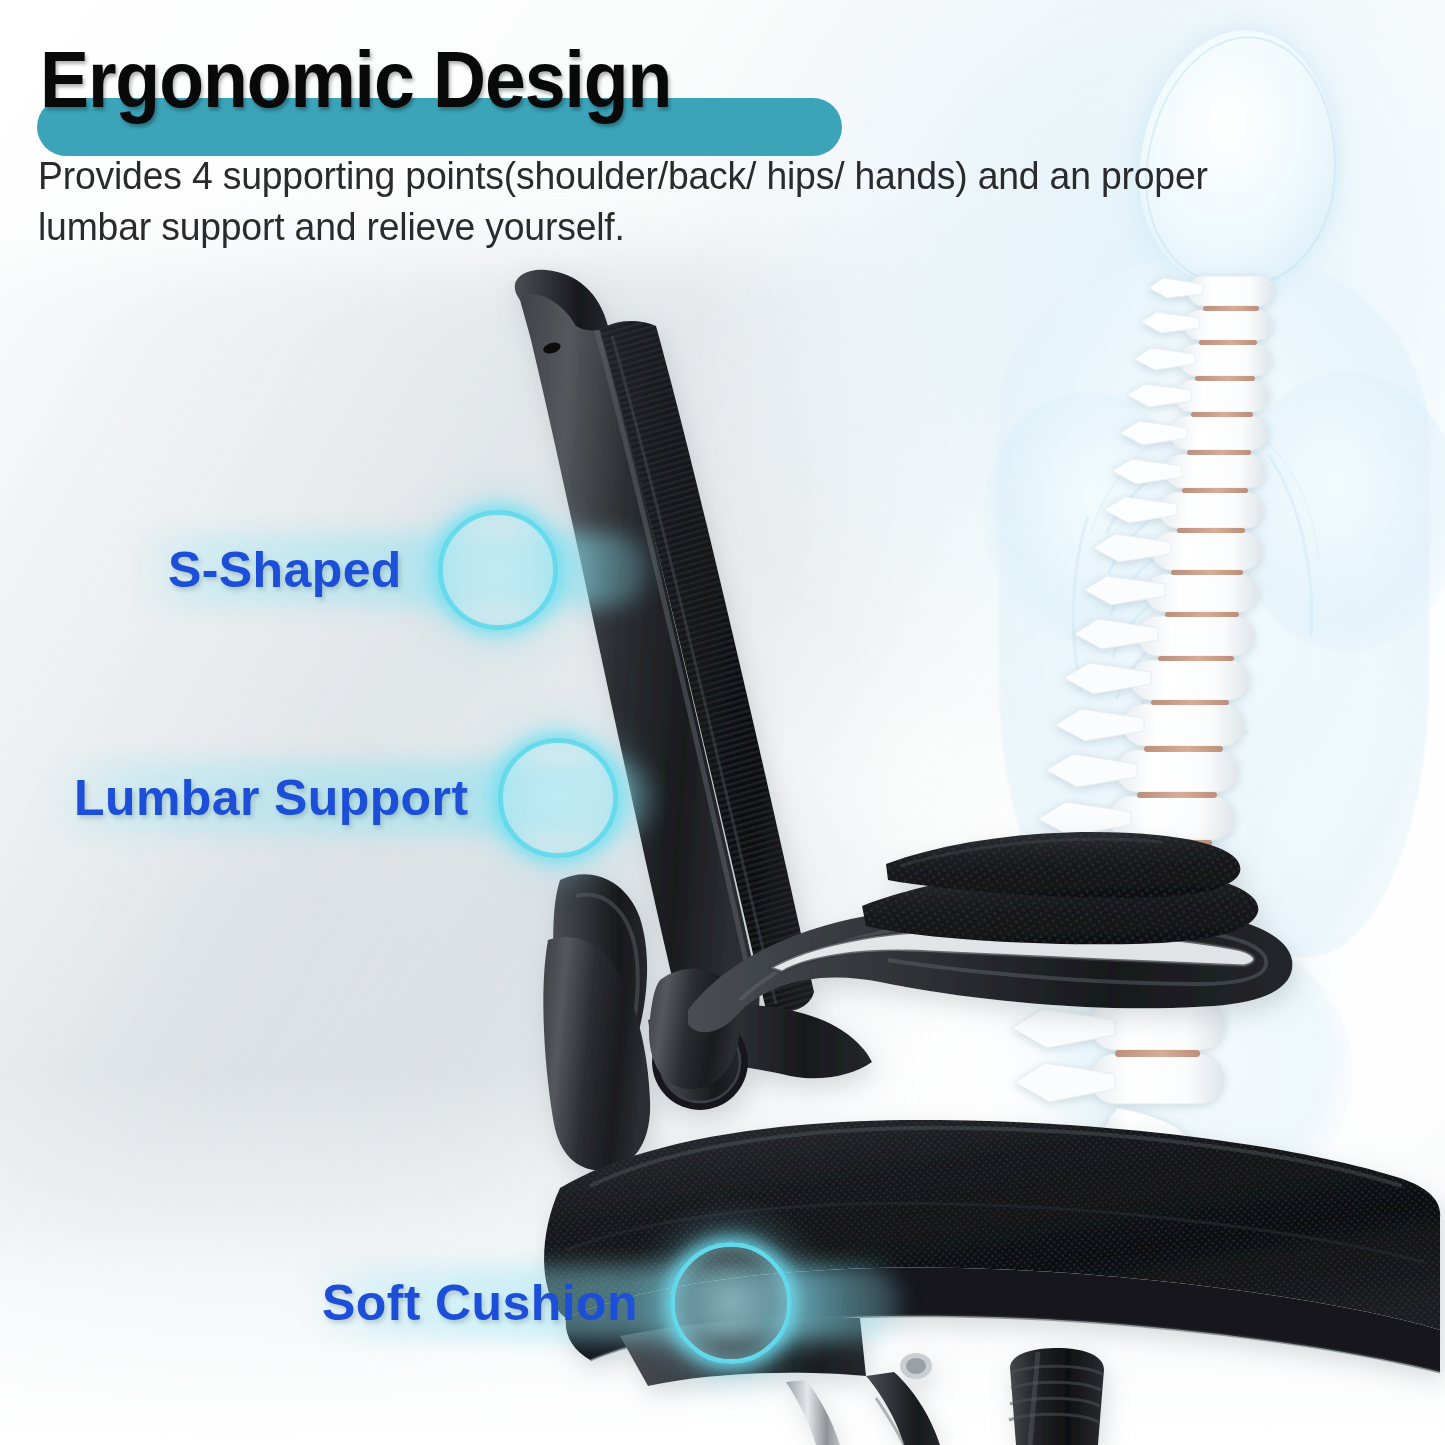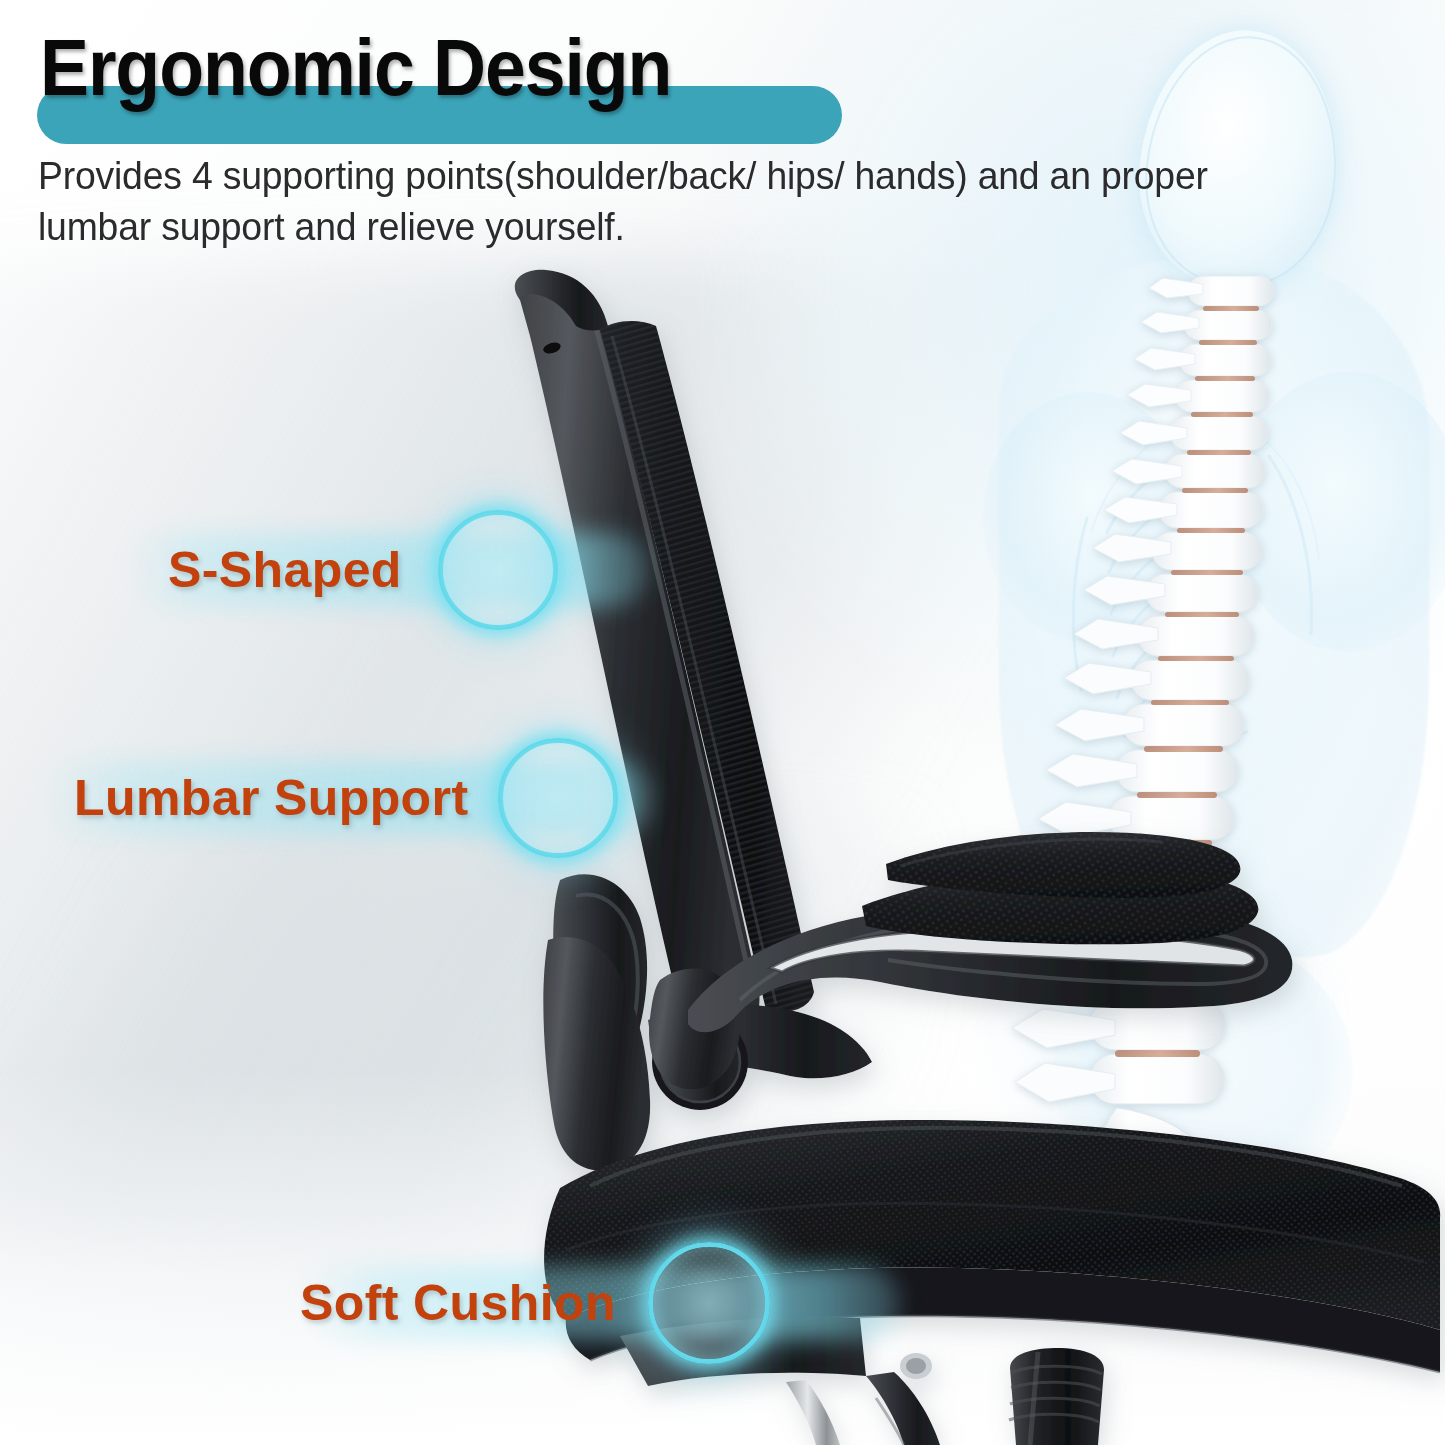--- a/index.html
+++ b/index.html
@@ -52,21 +52,21 @@
     position: absolute;
     left: 0; right: 0; bottom: 0;
     height: 26%;
     background: linear-gradient(180deg, rgba(255,255,255,0) 0%,
                 rgba(249,250,251,.8) 55%, #ffffff 100%);
   }
 
   
   .headline-wrap {
     position: absolute;
-    left: 34px; top: 16px;
+    left: 34px; top: 28px;
     width: 900px; height: 112px;
   }
   .headline-pill {
     position: absolute;
     left: 3px; top: 70px;
     width: 805px; height: 58px;
     background: #3ba4b9;
     border-radius: 30px;
   }
   .headline-text {
@@ -207,21 +207,21 @@
                 rgba(150,228,243,.30) 14%,
                 rgba(142,226,242,.46) 48%,
                 rgba(132,224,241,.55) 86%,
                 rgba(150,228,243,.22) 100%);
     filter: blur(11px);
   }
   .callout-label {
     position: relative;
     font-size: 50px;
     font-weight: 700;
-    color: #c2410c;
+    color: #1d4ed8;
     letter-spacing: .4px;
     white-space: nowrap;
     text-shadow: 2px 3px 5px rgba(90,120,130,.35);
   }
   .callout-ring {
     position: relative;
     border-radius: 50%;
     border: 5px solid #63d9ea;
     box-shadow:
       0 0 16px 5px rgba(110,222,240,.85),
@@ -242,21 +242,21 @@
   #callout-s-shaped   .callout-label   { margin-left: 40px; }
   #callout-s-shaped   .callout-ring    { width: 110px; height: 110px; margin-left: 36px; }
 
   #callout-lumbar     { left: 42px;  top: 738px;  }
   #callout-lumbar     .callout-glowbar { width: 610px; }
   #callout-lumbar     .callout-label   { margin-left: 32px; }
   #callout-lumbar     .callout-ring    { width: 110px; height: 110px; margin-left: 30px; }
 
   #callout-cushion    { left: 300px; top: 1243px; }
   #callout-cushion    .callout-glowbar { width: 600px; }
-  #callout-cushion    .callout-label   { }
+  #callout-cushion    .callout-label   { margin-left: 22px; }
   #callout-cushion    .callout-ring    { width: 112px; height: 112px; margin-left: 32px; }
   #callout-cushion    .callout-ring    { border-color: #5fd6e9; }
 </style>
 </head>
 <body>
 
 <div id="stage">
 
   <div class="bg-base"></div>
   <div class="bg-sheen-a"></div>

